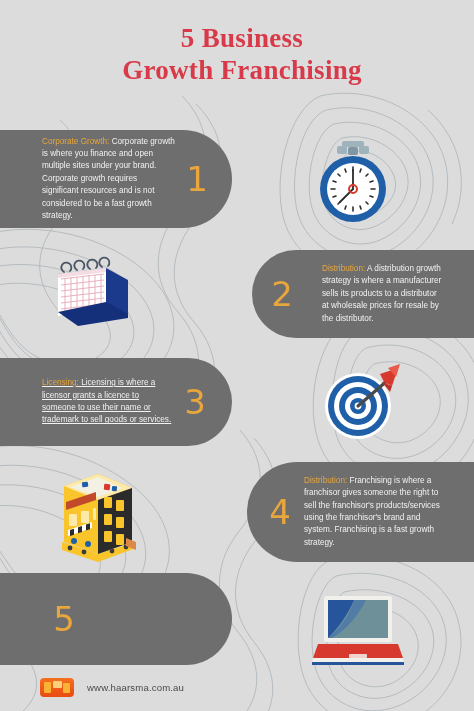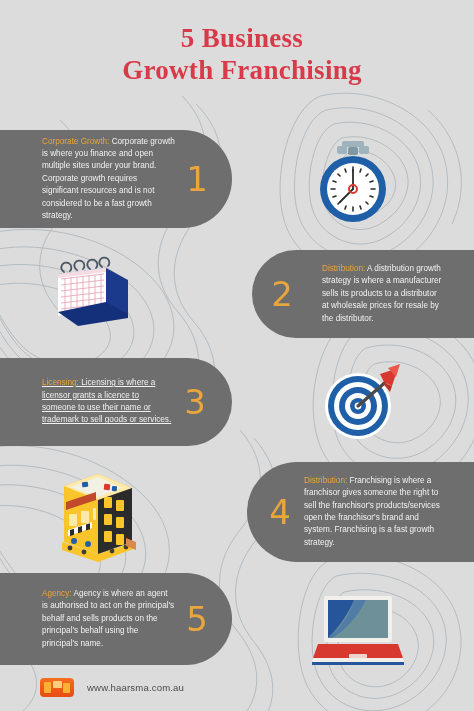--- a/index.html
+++ b/index.html
@@ -385,28 +385,25 @@
   <div class="card right-pill" id="card-3">
     <p class="card-text">
       <span class="term">Licensing:</span><span> Licensing is where a licensor grants a licence to someone to use their name or trademark to sell goods or services.</span>
     </p>
     <div class="card-num">3</div>
   </div>
 
   <div class="card left-pill" id="card-4">
     <div class="card-num">4</div>
     <p class="card-text">
-      <span class="term">Distribution:</span><span> Franchising is where a franchisor gives someone the right to sell the franchisor's products/services open the franchisor's brand and system. Franchising is a fast growth strategy.</span>
+      <span class="term">Distribution:</span><span> Franchising is where a franchisor gives someone the right to sell the franchisor's products/services using the franchisor's brand and system. Franchising is a fast growth strategy.</span>
     </p>
   </div>
 
   <div class="card right-pill" id="card-5">
-    <p class="card-text">
-      <span class="term">Agency:</span><span> Agency is where an agent is authorised to act on the principal's behalf and sells products on the principal's behalf using the principal's name.</span>
-    </p>
     <div class="card-num">5</div>
   </div>
 
   <div class="footer">
     <div class="footer-logo">
       <span class="blk a"></span>
       <span class="blk b"></span>
       <span class="blk c"></span>
     </div>
     <div class="footer-url">www.haarsma.com.au</div>

